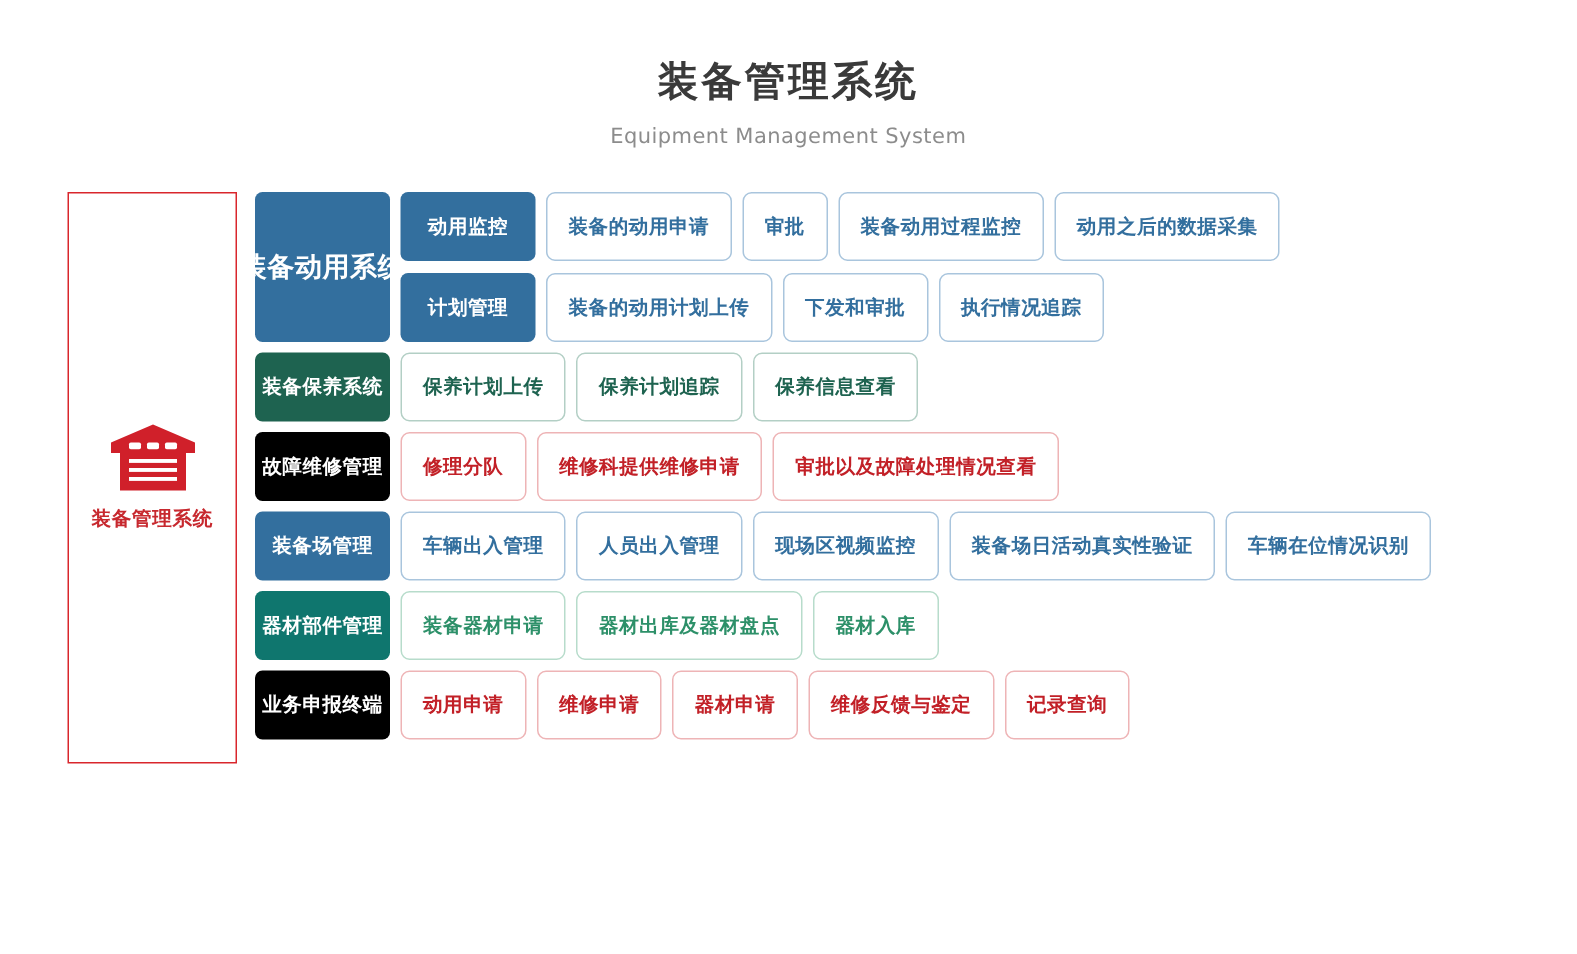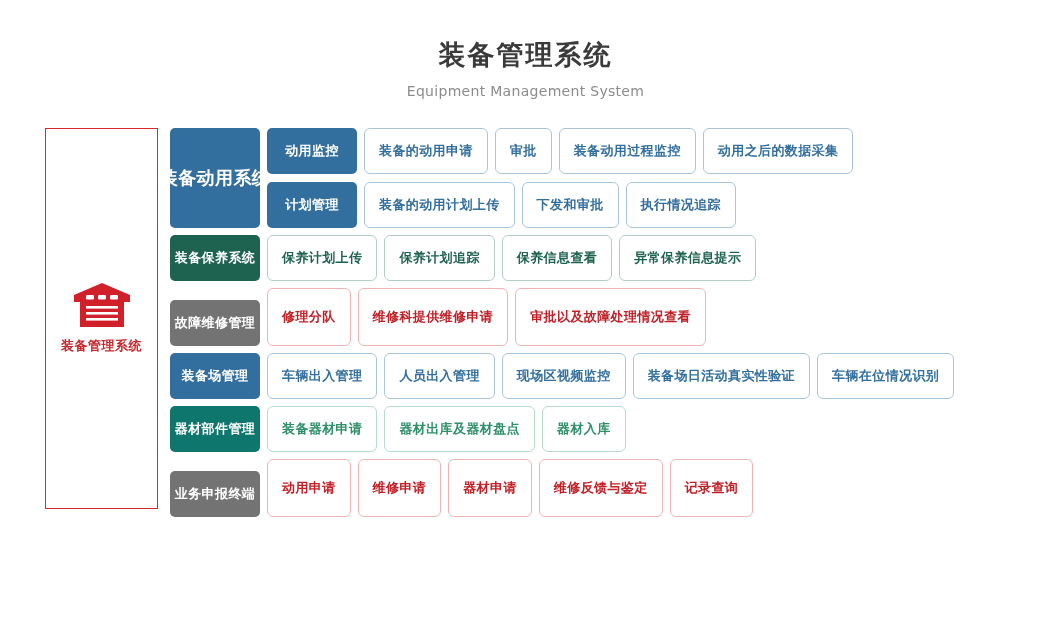--- a/index.html
+++ b/index.html
@@ -77,21 +77,21 @@
     color: #ffffff;
     font-size: 13px;
     font-weight: bold;
     letter-spacing: 0.4px;
     white-space: nowrap;
     flex: none;
   }
   .cat.blue  { background: #336f9e; }
   .cat.green { background: #1e6350; }
   .cat.green-light { background: #0f766e; }
-  .cat.red   { background: #737373; margin-top: 12px; }
+  .cat.red   { background: #000000; }
 
   
   .leaf {
     min-height: 46px;
     border-radius: 6px;
     background: #ffffff;
     display: flex;
     align-items: center;
     justify-content: center;
     font-size: 13px;
@@ -187,21 +187,20 @@
           <div class="leaf blue">执行情况追踪</div>
         </div>
       </div>
     </div>
 
     <div class="row">
       <div class="cat green">装备保养系统</div>
       <div class="leaf green">保养计划上传</div>
       <div class="leaf green">保养计划追踪</div>
       <div class="leaf green">保养信息查看</div>
-      <div class="leaf green">异常保养信息提示</div>
     </div>
 
     <div class="row">
       <div class="cat red">故障维修管理</div>
       <div class="leaf red">修理分队</div>
       <div class="leaf red">维修科提供维修申请</div>
       <div class="leaf red">审批以及故障处理情况查看</div>
     </div>
 
     <div class="row">

